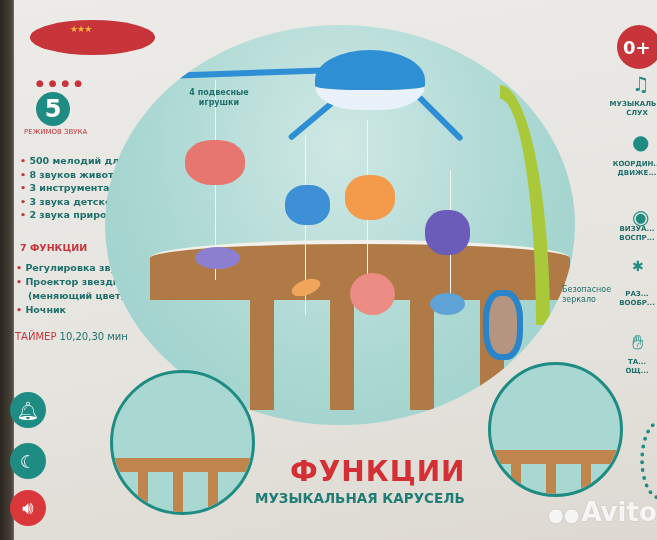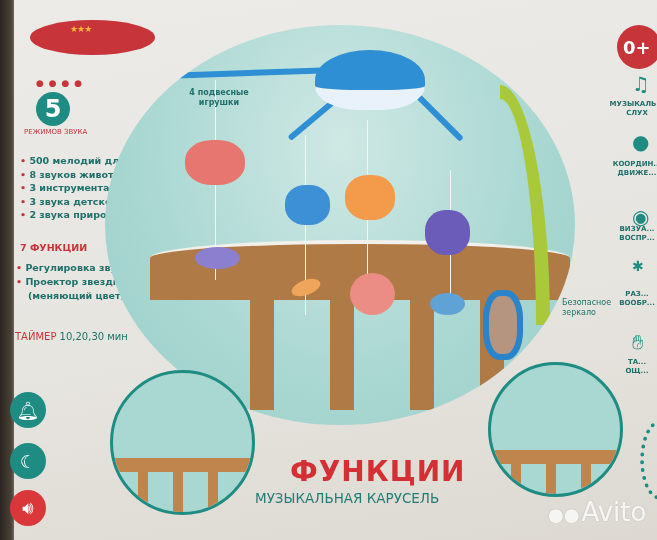--- a/index.html
+++ b/index.html
@@ -54,27 +54,27 @@
   .annot2 { position: absolute; font-size: 8px; color: #1f6f6a; line-height: 10px; }
   
   .side-icon { position: absolute; width: 36px; height: 36px; border-radius: 50%; display: flex; align-items: center; justify-content: center; color: #fff; font-size: 18px; }
   .teal { background: #1f8c83; }
   .red-bg { background: #d9373a; }
   
   .mini { position: absolute; border-radius: 50%; border: 3px solid #1f8c83; background: #a9d7d2; overflow: hidden; }
   .mini .mrail { position: absolute; left: 0; width: 100%; height: 14px; background: #c0854c; }
   .mini .mslat { position: absolute; width: 10px; height: 60px; background: #c0854c; }
   .title { position: absolute; left: 290px; top: 455px; font-size: 28px; font-weight: bold; color: #d42f35; letter-spacing: 1px; }
-  .subtitle { position: absolute; left: 255px; top: 490px; font-size: 13.5px; font-weight: normal; color: #1f7d75; }
+  .subtitle { position: absolute; left: 255px; top: 490px; font-size: 13.5px; font-weight: bold; color: #1f7d75; }
   
   .age { position: absolute; left: 617px; top: 25px; width: 44px; height: 44px; border-radius: 50%; background: #c7343a; color: #fff; font-weight: bold; font-size: 18px; display: flex; align-items: center; padding-left: 6px; }
   .rcol-icon { position: absolute; left: 632px; color: #1f8c83; font-size: 20px; }
   .rcol-label { position: absolute; left: 607px; font-size: 7px; color: #1f6f6a; font-weight: bold; line-height: 9px; text-align: center; width: 60px; }
   .dotring { position: absolute; left: 640px; top: 420px; width: 40px; height: 80px; border: 4px dotted #1f8c83; border-radius: 50%; }
-  .watermark { position: absolute; left: 548px; top: 497px; color: rgba(255,255,255,0.85); font-size: 26px; font-weight: normal; text-shadow: 0 0 2px rgba(0,0,0,0.15); }
+  .watermark { position: absolute; left: 548px; top: 497px; color: rgba(255,255,255,0.85); font-size: 26px; font-weight: bold; text-shadow: 0 0 2px rgba(0,0,0,0.15); }
   .watermark .wdots { font-size: 18px; margin-right: 2px; }
 </style>
 </head>
 <body>
 
 <div class="dark-edge"></div>
 <div class="box"></div>
 
 <div class="logo">
   <span class="stars">★★★</span>
@@ -92,20 +92,21 @@
   <li>3 инструментальные мелодии</li>
   <li>3 звука детского смеха</li>
   <li>2 звука природы</li>
 </ul>
 
 <div class="func-title">7 ФУНКЦИИ</div>
 <ul class="func-list">
   <li>Регулировка звука</li>
   <li>Проектор звездного неба</li>
   <li class="cont">(меняющий цвет)</li>
+  <li>Ночник</li>
 </ul>
 
 <div class="timer">
   <span class="red">ТАЙМЕР</span>
   <span>10,20,30 мин</span>
 </div>
 
 <div class="scene">
   <div class="rail"></div>
   <div class="slat" style="left:145px"></div>
@@ -129,21 +130,21 @@
   <div class="hang" style="left:186px;top:255px;width:30px;height:15px;background:#f0a65a;transform:rotate(-20deg)"></div>
   <div class="hang" style="left:245px;top:248px;width:45px;height:42px;background:#ec8d85"></div>
   <div class="hang" style="left:325px;top:268px;width:35px;height:22px;background:#5fa3d6"></div>
   <div class="mirror">
       <div class="in"></div>
     </div>
 </div>
 
 <div class="annot" style="left:184px;top:88px;width:70px;white-space:pre">4 подвесные
 игрушки</div>
-<div class="annot2" style="left:562px;top:298px;white-space:pre">Безопасное
+<div class="annot2" style="left:562px;top:285px;white-space:pre">Безопасное
 зеркало</div>
 
 <div class="side-icon teal" style="left:10px;top:392px">🔔︎</div>
 <div class="side-icon teal" style="left:10px;top:443px">☾</div>
 <div class="side-icon red-bg" style="left:10px;top:490px">🔊︎</div>
 
 <div class="mini" style="left:110px;top:370px;width:145px;height:145px">
   <div class="mrail" style="top:85px"></div>
   <div class="mslat" style="left:25px;top:95px"></div>
   <div class="mslat" style="left:60px;top:95px"></div>

